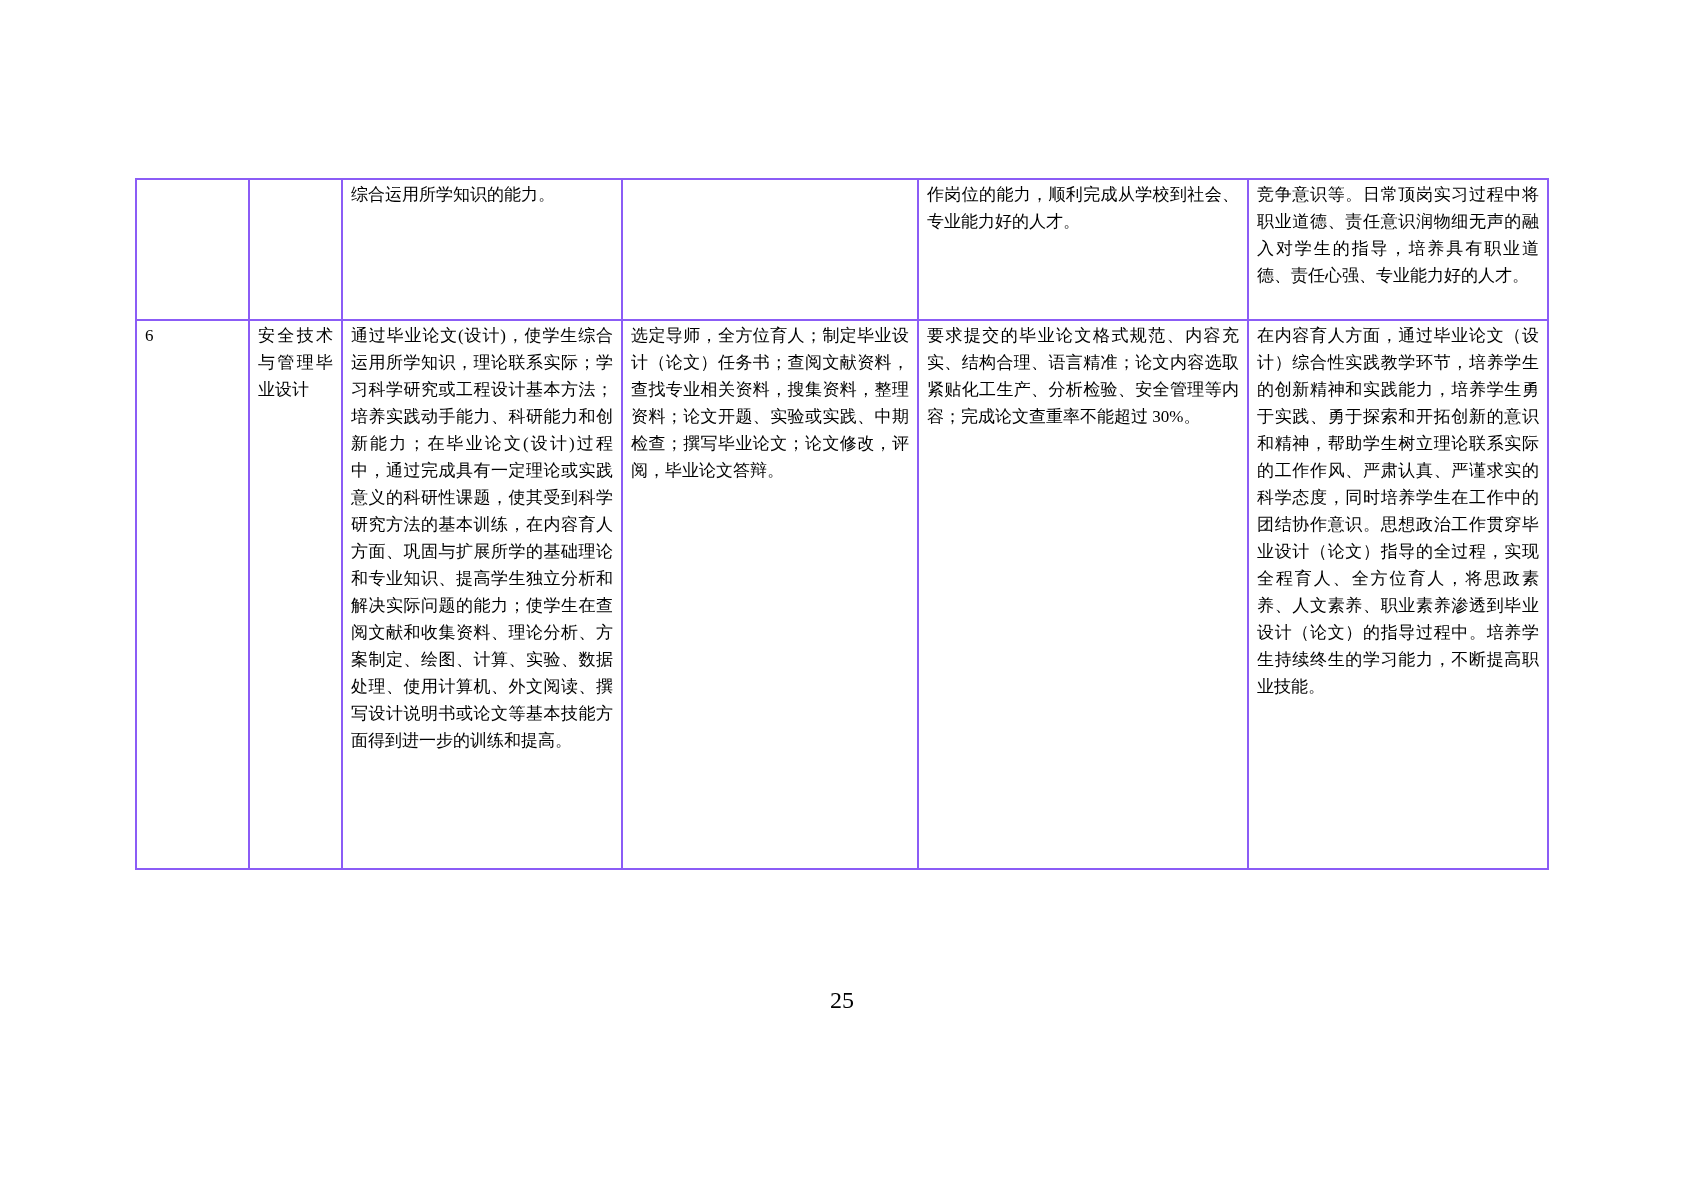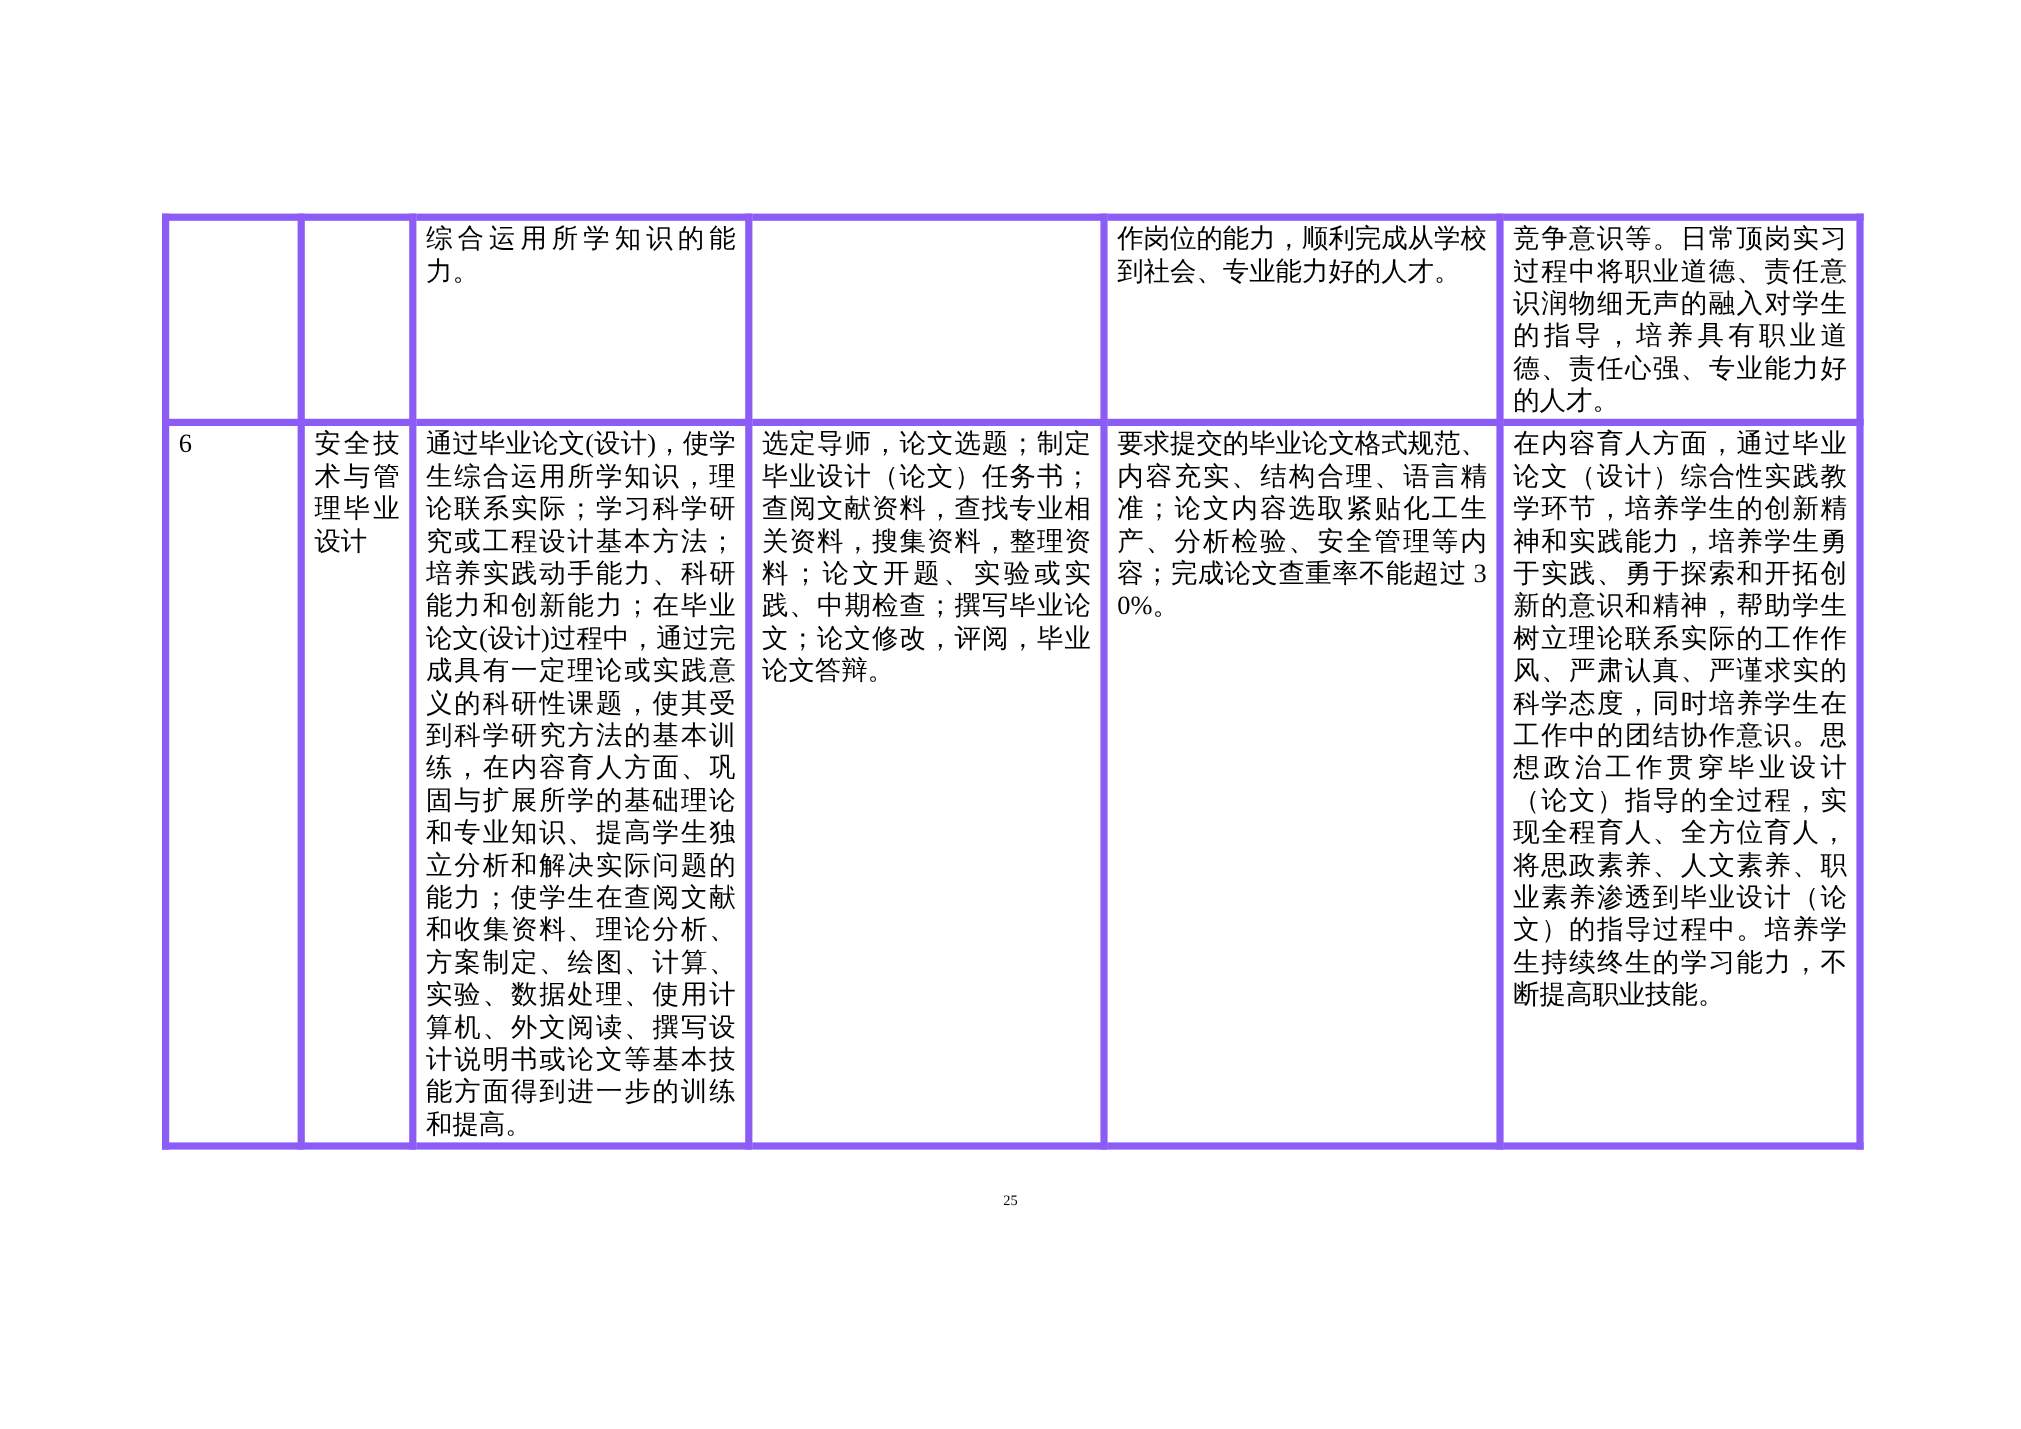--- a/index.html
+++ b/index.html
@@ -17,24 +17,24 @@
   }
   table.doc-table {
     position: absolute;
     left: 135px;
     top: 178px;
     width: 1412px;
     border-collapse: collapse;
     table-layout: fixed;
   }
   table.doc-table td {
-    border: 6px solid #8b5cf6;
+    border: 2px solid #8b5cf6;
     vertical-align: top;
     padding: 1px 8px 2px 8px;
-    font-size: 22px;
+    font-size: 17px;
     line-height: 27px;
     text-align: justify;
     text-align-last: left;
     word-break: break-all;
     overflow: hidden;
   }
   td.cell-no {
     text-align: center;
     text-align-last: center;
     vertical-align: middle;
@@ -45,21 +45,21 @@
     border-radius: 22px;
   }
   tr.row-cont  { height: 141px; }
   tr.row-main  { height: 549px; }
   .page-number {
     position: absolute;
     left: 0;
     top: 988px;
     width: 100%;
     text-align: center;
-    font-size: 12px;
+    font-size: 24px;
     line-height: 24px;
   }
 </style>
 </head>
 <body>
 
 <div class="page">
 
   <table class="doc-table">
     <colgroup>
@@ -76,21 +76,21 @@
         <td class="cell-course"></td>
         <td>综合运用所学知识的能力。</td>
         <td></td>
         <td>作岗位的能力，顺利完成从学校到社会、专业能力好的人才。</td>
         <td>竞争意识等。日常顶岗实习过程中将职业道德、责任意识润物细无声的融入对学生的指导，培养具有职业道德、责任心强、专业能力好的人才。</td>
       </tr>
       <tr class="row-main">
         <td class="cell-no">6</td>
         <td class="cell-course">安全技术与管理毕业设计</td>
         <td>通过毕业论文(设计)，使学生综合运用所学知识，理论联系实际；学习科学研究或工程设计基本方法；培养实践动手能力、科研能力和创新能力；在毕业论文(设计)过程中，通过完成具有一定理论或实践意义的科研性课题，使其受到科学研究方法的基本训练，在内容育人方面、巩固与扩展所学的基础理论和专业知识、提高学生独立分析和解决实际问题的能力；使学生在查阅文献和收集资料、理论分析、方案制定、绘图、计算、实验、数据处理、使用计算机、外文阅读、撰写设计说明书或论文等基本技能方面得到进一步的训练和提高。</td>
-        <td>选定导师，论文选题；制定毕业设计（论文）任务书；查阅文献资料，查找专业相关资料，搜集资料，整理资料；论文开题、实验或实践、中期检查；撰写毕业论文；论文修改，评阅，毕业论文答辩。</td>
+        <td>选定导师，全方位育人；制定毕业设计（论文）任务书；查阅文献资料，查找专业相关资料，搜集资料，整理资料；论文开题、实验或实践、中期检查；撰写毕业论文；论文修改，评阅，毕业论文答辩。</td>
         <td>要求提交的毕业论文格式规范、内容充实、结构合理、语言精准；论文内容选取紧贴化工生产、分析检验、安全管理等内容；完成论文查重率不能超过 30%。</td>
         <td>在内容育人方面，通过毕业论文（设计）综合性实践教学环节，培养学生的创新精神和实践能力，培养学生勇于实践、勇于探索和开拓创新的意识和精神，帮助学生树立理论联系实际的工作作风、严肃认真、严谨求实的科学态度，同时培养学生在工作中的团结协作意识。思想政治工作贯穿毕业设计（论文）指导的全过程，实现全程育人、全方位育人，将思政素养、人文素养、职业素养渗透到毕业设计（论文）的指导过程中。培养学生持续终生的学习能力，不断提高职业技能。</td>
       </tr>
     </tbody>
   </table>
 
   <div class="page-number">25</div>
 
 </div>
 

